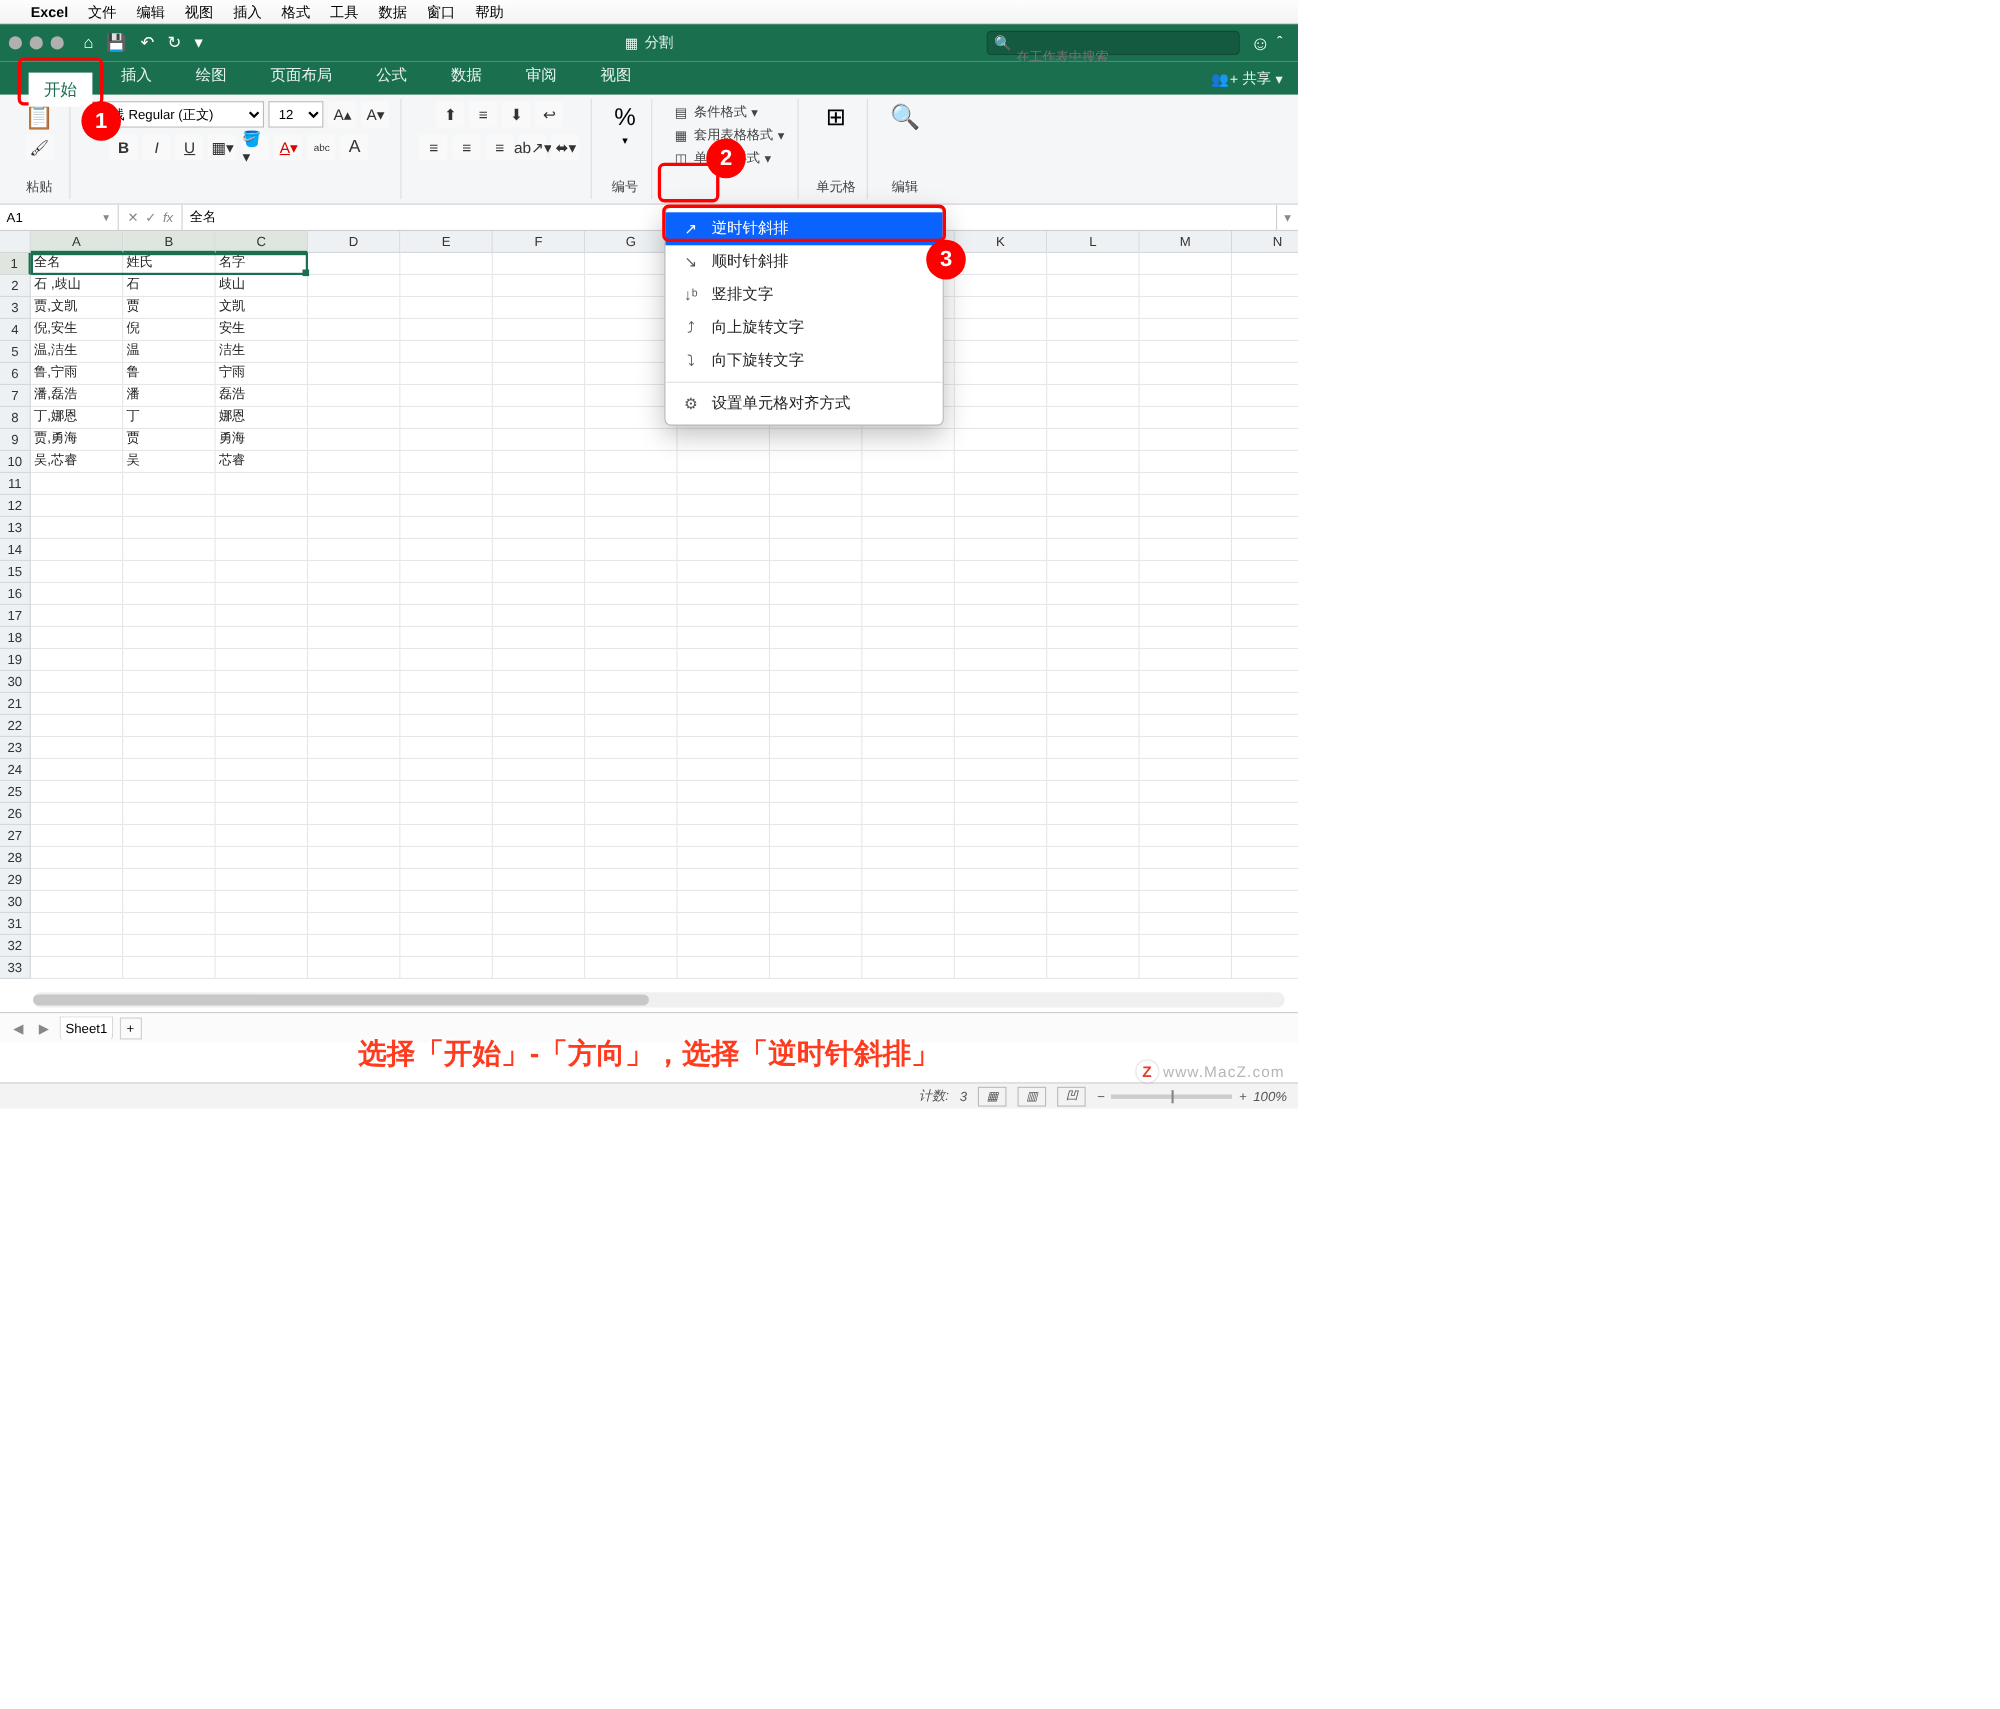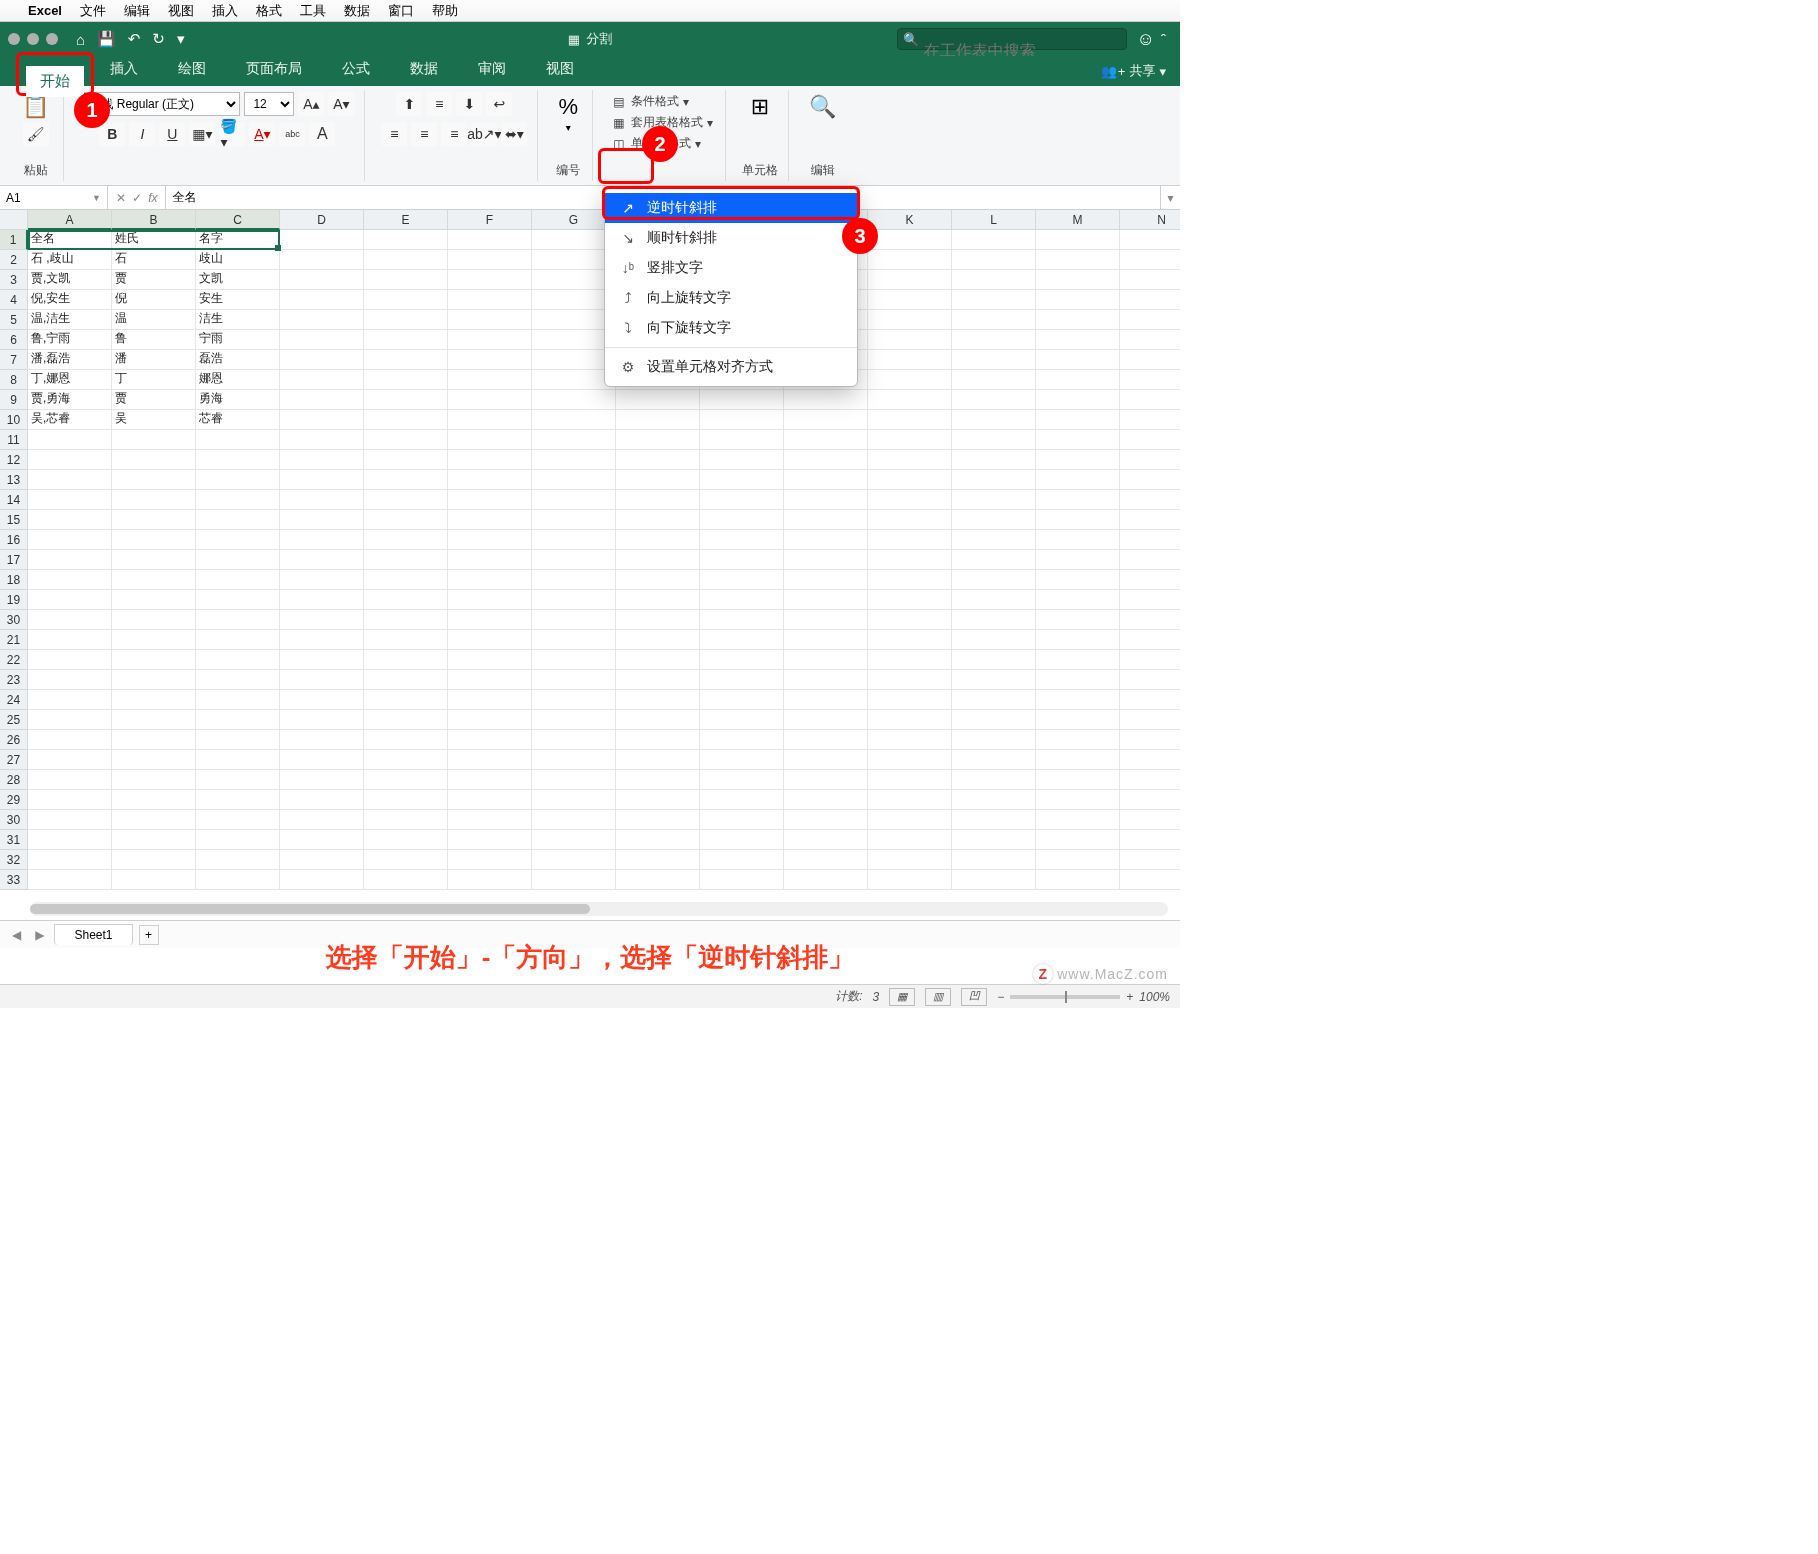--- a/index.html
+++ b/index.html
@@ -11,21 +11,21 @@
 .mac-menubar .appname { font-weight: 600; }
 .mac-menubar span { cursor: default; }
 
 
 .titlebar { height: 34px; background: #1a6f4f; display: flex; align-items: center; position: relative; padding: 0 8px; }
 .traffic { display: flex; gap: 7px; margin-right: 12px; }
 .traffic span { width: 12px; height: 12px; border-radius: 50%; background: #b0b0b0; }
 .tb-icon { color: #fff; margin: 0 6px; font-size: 15px; display: inline-flex; align-items: center; }
 .tb-title { position: absolute; left: 50%; transform: translateX(-50%); color: #e8f3ee; font-size: 13px; display: flex; align-items: center; gap: 6px; }
 .tb-search { margin-left: auto; display: flex; align-items: center; background: #145a40; border: 1px solid #0f4a34; border-radius: 4px; padding: 2px 6px; width: 230px; height: 22px; }
-.tb-search input { background: transparent; border: none; color: #c4b5fd; font-size: 16px; width: 100%; outline: none; margin-top: 24px; }
+.tb-search input { background: transparent; border: none; color: #c4b5fd; font-size: 12px; width: 100%; outline: none; margin-top: 24px; }
 .tb-search .sicon { color: #cfe6db; margin-right: 4px; font-size: 13px; }
 .tb-user { color: #fff; margin-left: 10px; font-size: 18px; }
 
 
 .ribbon-tabs { height: 30px; background: #1a6f4f; display: flex; align-items: flex-end; padding-left: 100px; position: relative; }
 .ribbon-tabs .tab { color: #e8f3ee; font-size: 14px; padding: 6px 10px 8px; margin-right: 20px; cursor: pointer; }
 .share { position: absolute; right: 14px; top: 6px; color: #e8f3ee; font-size: 13px; display: flex; align-items: center; gap: 4px; }
 
 
 .callout-red { position: absolute; border: 3px solid #ff0000; border-radius: 6px; pointer-events: none; z-index: 50; }
@@ -70,21 +70,21 @@
 .orient-menu { position: absolute; left: 604px; top: 188px; width: 254px; background: #fff; border: 1px solid #b8b8b8; border-radius: 6px; box-shadow: 0 8px 24px rgba(0,0,0,.25); z-index: 40; padding: 4px 0; }
 .orient-menu .item { display: flex; align-items: center; gap: 10px; padding: 6px 14px; font-size: 14px; color: #222; cursor: pointer; }
 .orient-menu .item.hl { background: #0a62ff; color: #fff; }
 .orient-menu .sep { height: 1px; background: #e2e2e2; margin: 4px 0; }
 .orient-menu .oi { width: 18px; text-align: center; font-size: 14px; color: #555; }
 .orient-menu .item.hl .oi { color: #fff; }
 
 
 .sheettabs { height: 28px; border-top: 1px solid #cfcfcf; display: flex; align-items: center; padding: 0 8px; gap: 6px; font-size: 12px; background: #fbfbfb; }
 .sheettabs .nav { color: #888; padding: 0 4px; cursor: pointer; }
-.sheettabs .stab { background: #fff; border: 1px solid #cfcfcf; border-bottom: none; padding: 3px 19px; border-radius: 0 0 4px 4px; }
+.sheettabs .stab { background: #fff; border: 1px solid #cfcfcf; border-bottom: none; padding: 3px 4px; border-radius: 0 0 4px 4px; }
 .sheettabs .add { width: 20px; height: 20px; border: 1px solid #cfcfcf; display:flex; align-items:center; justify-content:center; cursor:pointer;}
 
 
 .caption { position: absolute; left: 0; right: 0; top: 940px; text-align: center; font-size: 26px; font-weight: 700; color: #ff3b1f; text-shadow: -1px -1px 0 #fff,1px -1px 0 #fff,-1px 1px 0 #fff,1px 1px 0 #fff; z-index: 70; }
 
 
 .statusbar { position: absolute; left: 0; right: 0; bottom: 0; height: 24px; background: #f3f3f3; border-top: 1px solid #cfcfcf; display: flex; align-items: center; padding: 0 10px; font-size: 12px; color: #555; gap: 10px; font-style: italic; }
 .statusbar .spacer { flex: 1; }
 .viewbtn { width: 26px; height: 18px; border: 1px solid #bbb; display:flex; align-items:center; justify-content:center; font-size:11px; }
 .zoom { display: flex; align-items: center; gap: 6px; }

